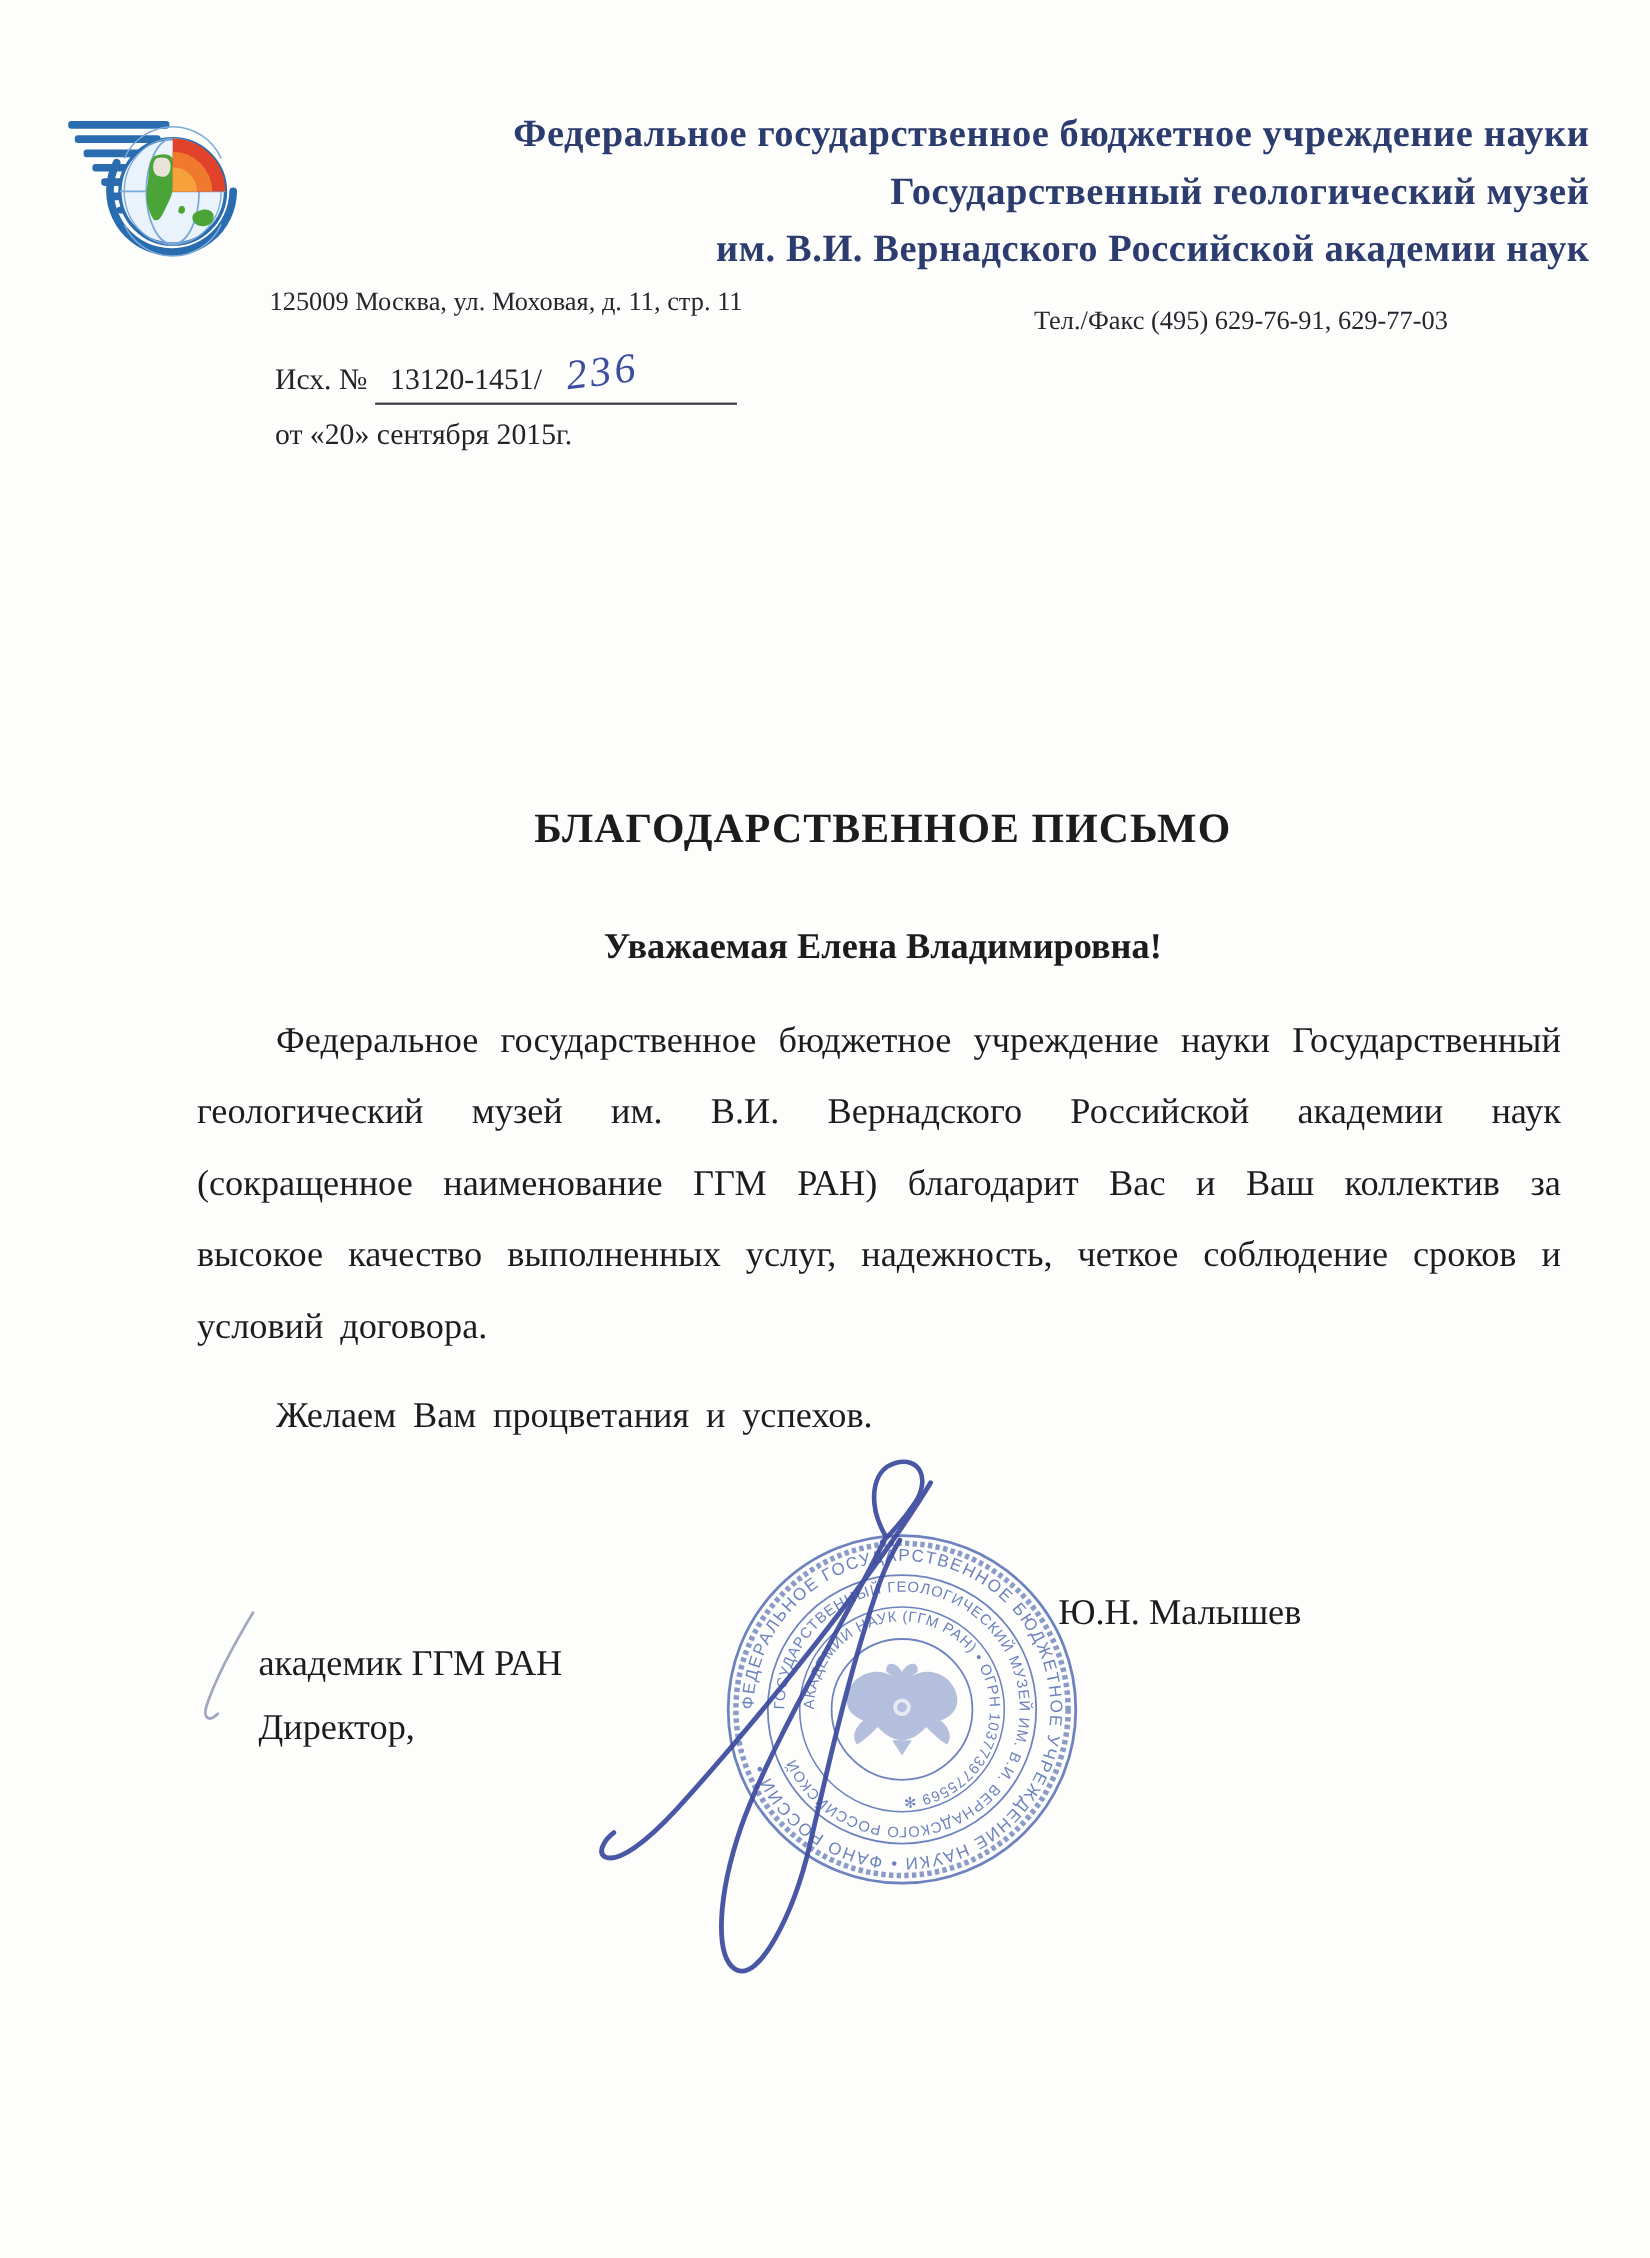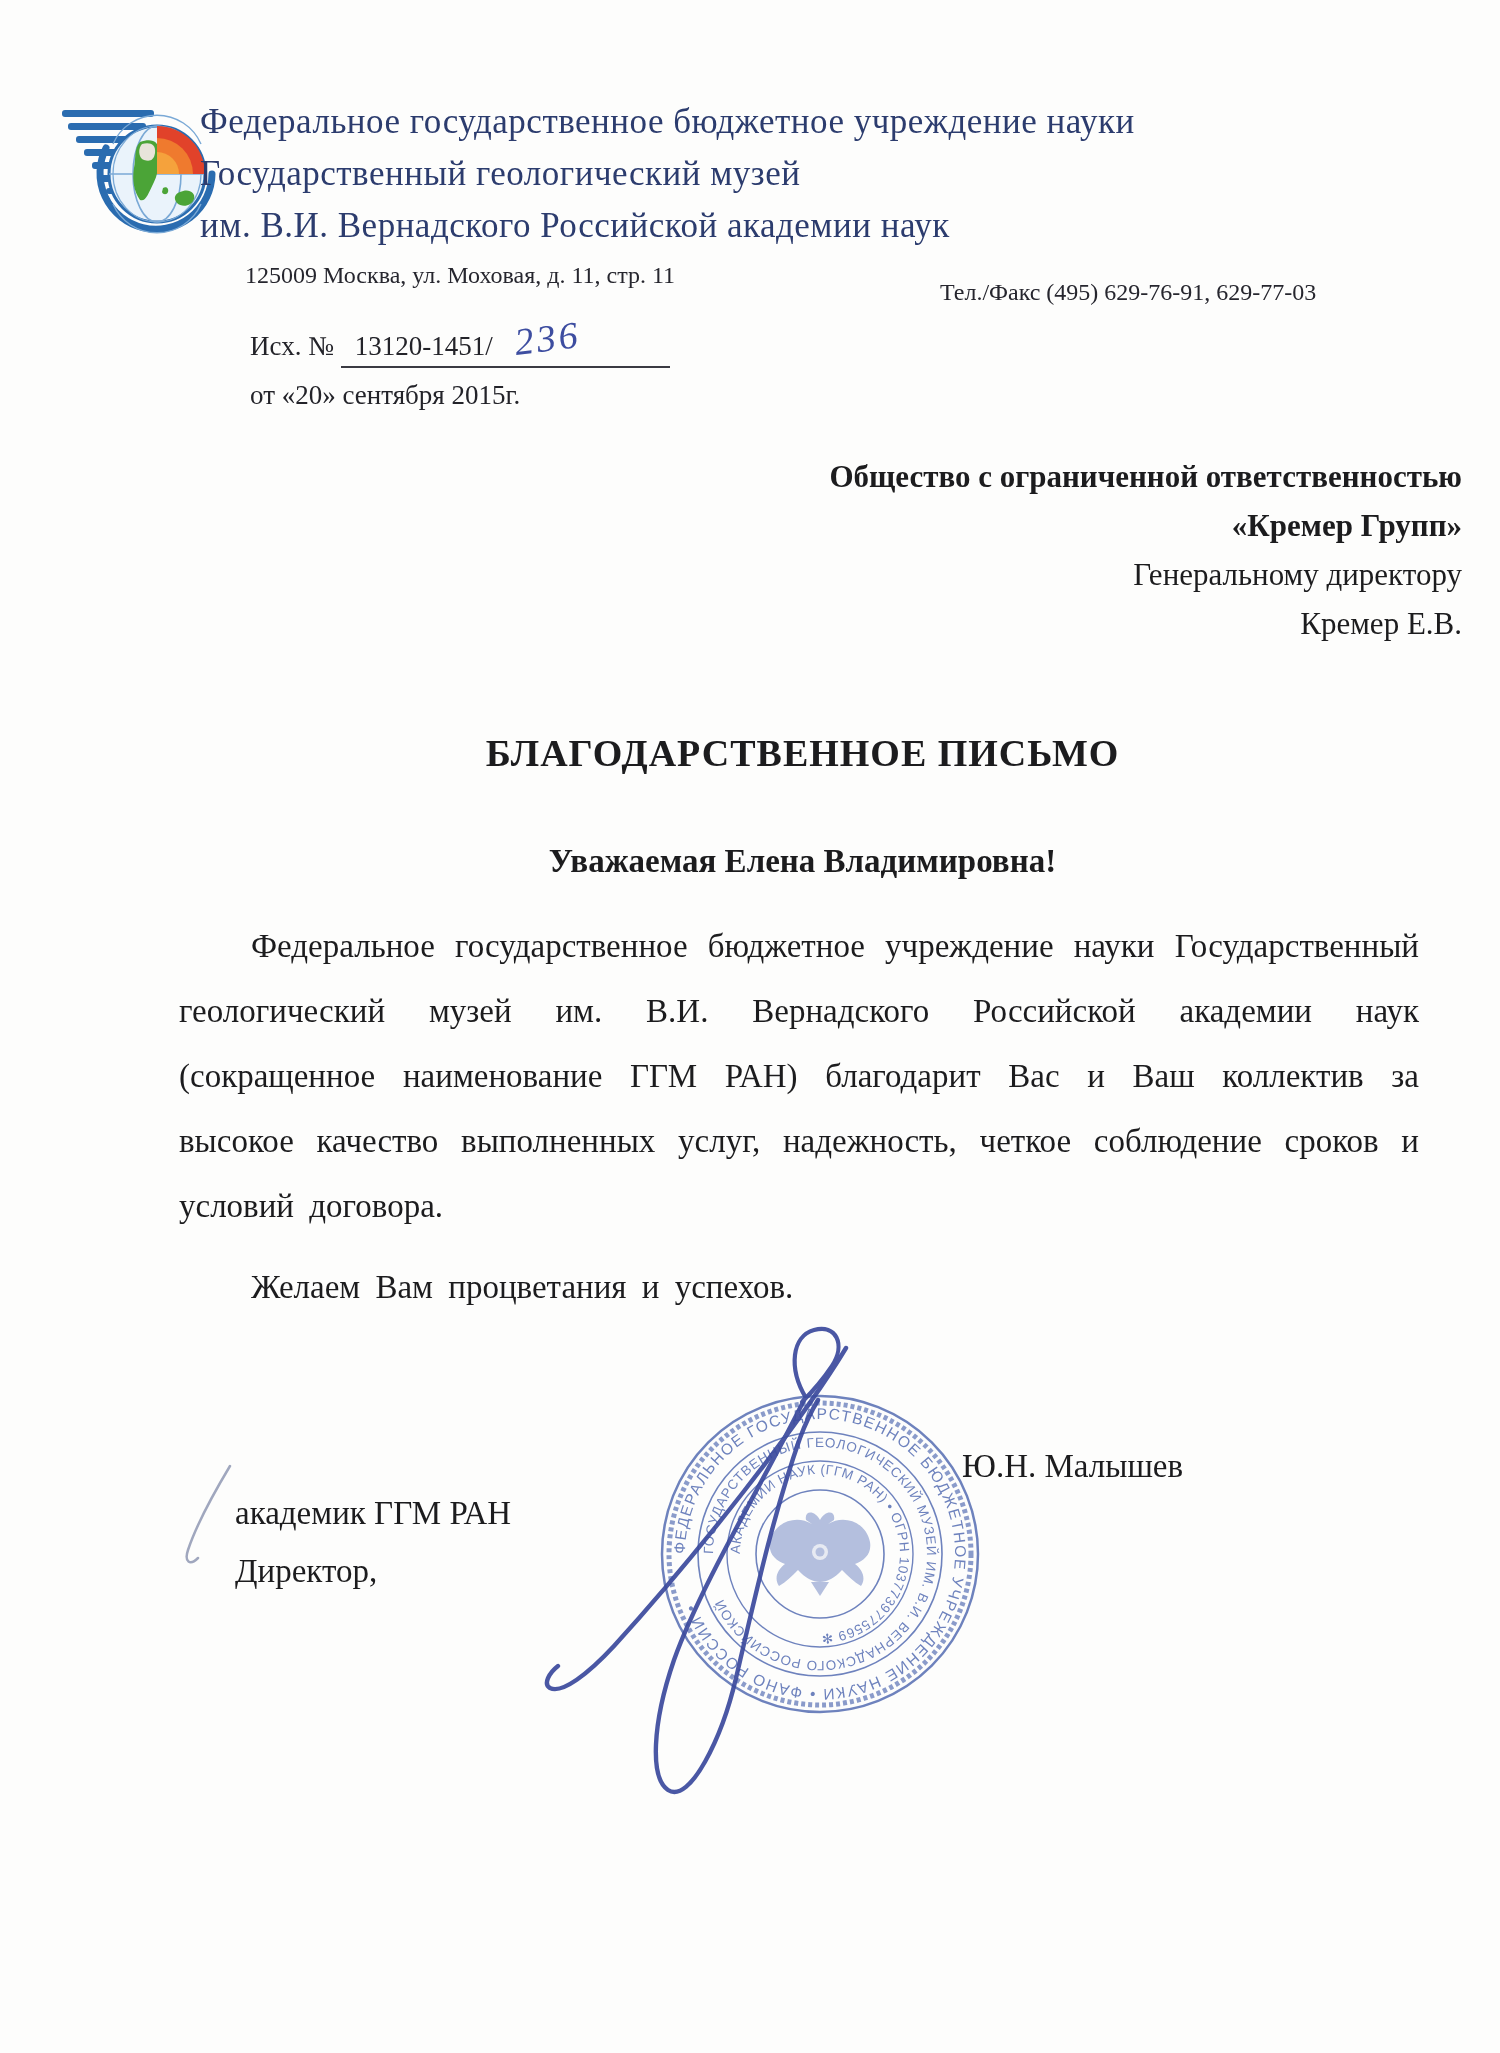--- a/index.html
+++ b/index.html
@@ -9,22 +9,22 @@
     margin:0 auto;
     background:#fdfdfc;
     overflow:hidden;
     font-family:"Liberation Serif", serif;
     color:#1c1c1e;
   }
   
   .logo{position:absolute;left:52px;top:96px;width:170px;height:150px;}
   .org-name{
     position:absolute;left:200px;right:55px;top:96px;
-    text-align:left;
-    font-weight:normal;
+    text-align:right;
+    font-weight:bold;
     font-size:35px;line-height:52px;
     color:#2c3c6e;
     letter-spacing:0.5px;
   }
   .address-row{
     position:absolute;left:200px;right:55px;top:262px;
     font-size:24px;color:#26262e;
   }
   .addr{position:absolute;left:45px;top:0;}
   .phone{position:absolute;left:740px;top:17px;}
@@ -123,26 +123,20 @@
   </div>
 
   <div class="reference">
     <div class="ref-line1">
       <span>Исх. №</span>
       <span class="ref-underline"><span>13120-1451/</span><span class="handwritten">236</span></span>
     </div>
     <div class="ref-line2">от «20»  сентября  2015г.</div>
   </div>
 
-  <div class="recipient">
-    <div class="b">Общество с ограниченной ответственностью</div>
-    <div class="b">«Кремер Групп»</div>
-    <div>Генеральному директору</div>
-    <div>Кремер Е.В.</div>
-  </div>
 
   <div class="title">БЛАГОДАРСТВЕННОЕ ПИСЬМО</div>
   <div class="salutation">Уважаемая Елена Владимировна!</div>
 
   <div class="body-text">
     <p>Федеральное государственное бюджетное учреждение науки Государственный геологический музей им. В.И. Вернадского Российской академии наук (сокращенное наименование ГГМ РАН) благодарит Вас и Ваш коллектив за высокое качество выполненных услуг, надежность, четкое соблюдение сроков и условий договора.</p>
     <p>Желаем Вам процветания и успехов.</p>
   </div>
 
   <div class="sig-left">

